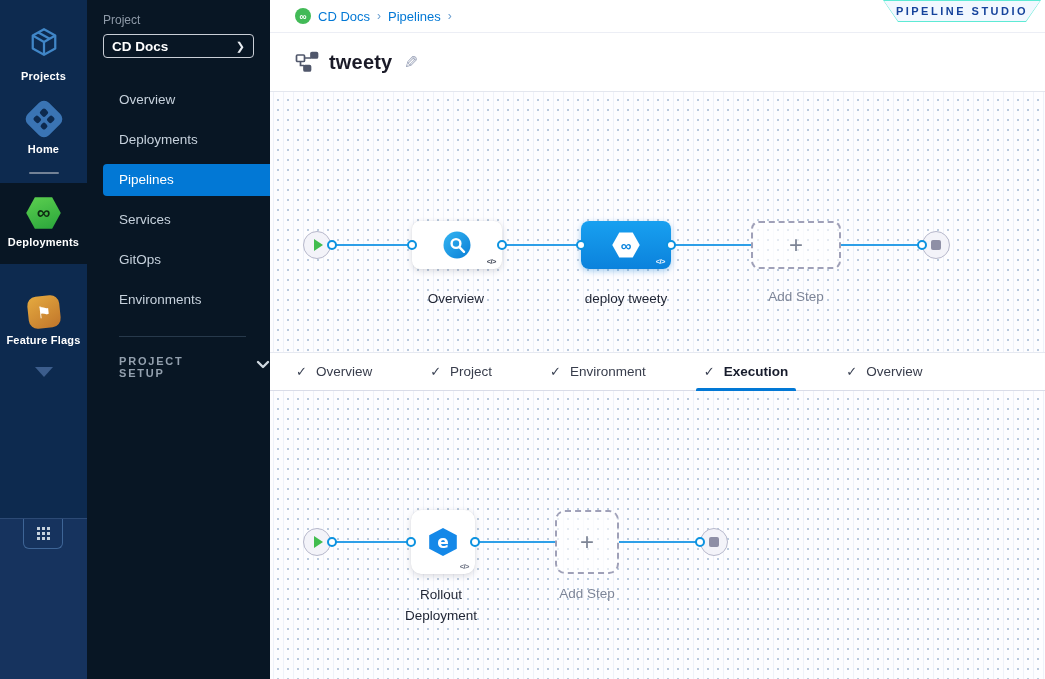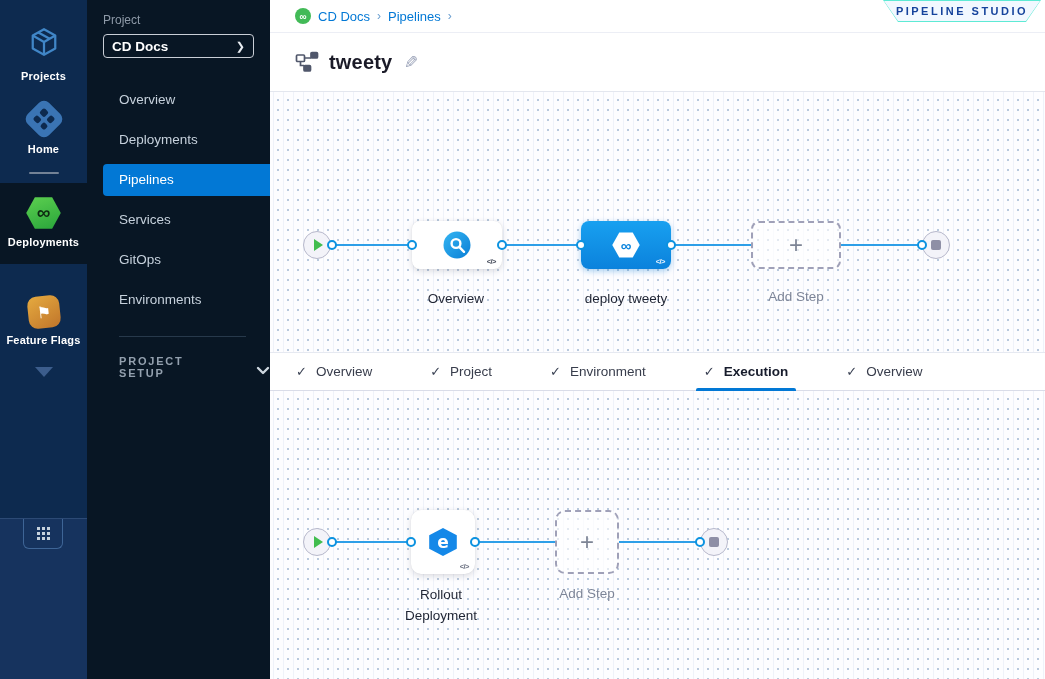--- a/index.html
+++ b/index.html
@@ -34,21 +34,21 @@
   .sidebar { width:183px; background:#081624; flex:0 0 183px; color:#c6d1dc; position:relative; }
   .proj-label { color:#8e9aa8; font-size:12px; padding:13px 16px 4px; }
   .proj-select { margin:3px 16px 0; height:24px; border:1px solid #c9ced6; border-radius:4px; display:flex;
     align-items:center; justify-content:space-between; padding:0 8px; color:#fff; font-size:13.5px; font-weight:700; cursor:pointer; }
   .proj-select .chev { font-size:11px; font-weight:700; color:#e8ecf1; }
   .side-nav { list-style:none; margin-top:22px; }
   .side-nav li { height:40px; line-height:40px; font-size:13.5px; padding-left:32px; cursor:pointer; color:#c6d1dc; }
   .side-nav li.active { background:#0278d5; color:#fff; margin-left:16px; padding-left:16px; height:32px; line-height:32px;
     border-radius:4px 0 0 4px; margin-top:4px; margin-bottom:4px; }
   .side-divider { height:1px; background:#27394b; margin:16px 24px 0 32px; }
-  .setup-row { display:flex; align-items:flex-end; gap:42px; padding:18px 0 0 32px; cursor:pointer; }
+  .setup-row { display:flex; align-items:flex-start; gap:42px; padding:18px 0 0 32px; cursor:pointer; }
   .setup-row .cap { font-size:11px; font-weight:700; letter-spacing:1.8px; color:#93a0ae; }
   .setup-row svg { flex:0 0 auto; }
 
   
   .main { flex:1; display:flex; flex-direction:column; position:relative; background:#fff; }
   .crumb-row { height:33px; display:flex; align-items:center; padding-left:25px; border-bottom:1px solid #eceef5; }
   .cd-dot { width:16px; height:16px; border-radius:50%; background:#42ba57; color:#fff; font-size:10px; font-weight:700;
     display:flex; align-items:center; justify-content:center; margin-right:7px; }
   .crumb-link { color:#0278d5; font-size:13px; cursor:pointer; }
   .crumb-sep { color:#6b9fd0; font-size:12px; margin:0 7px; }

